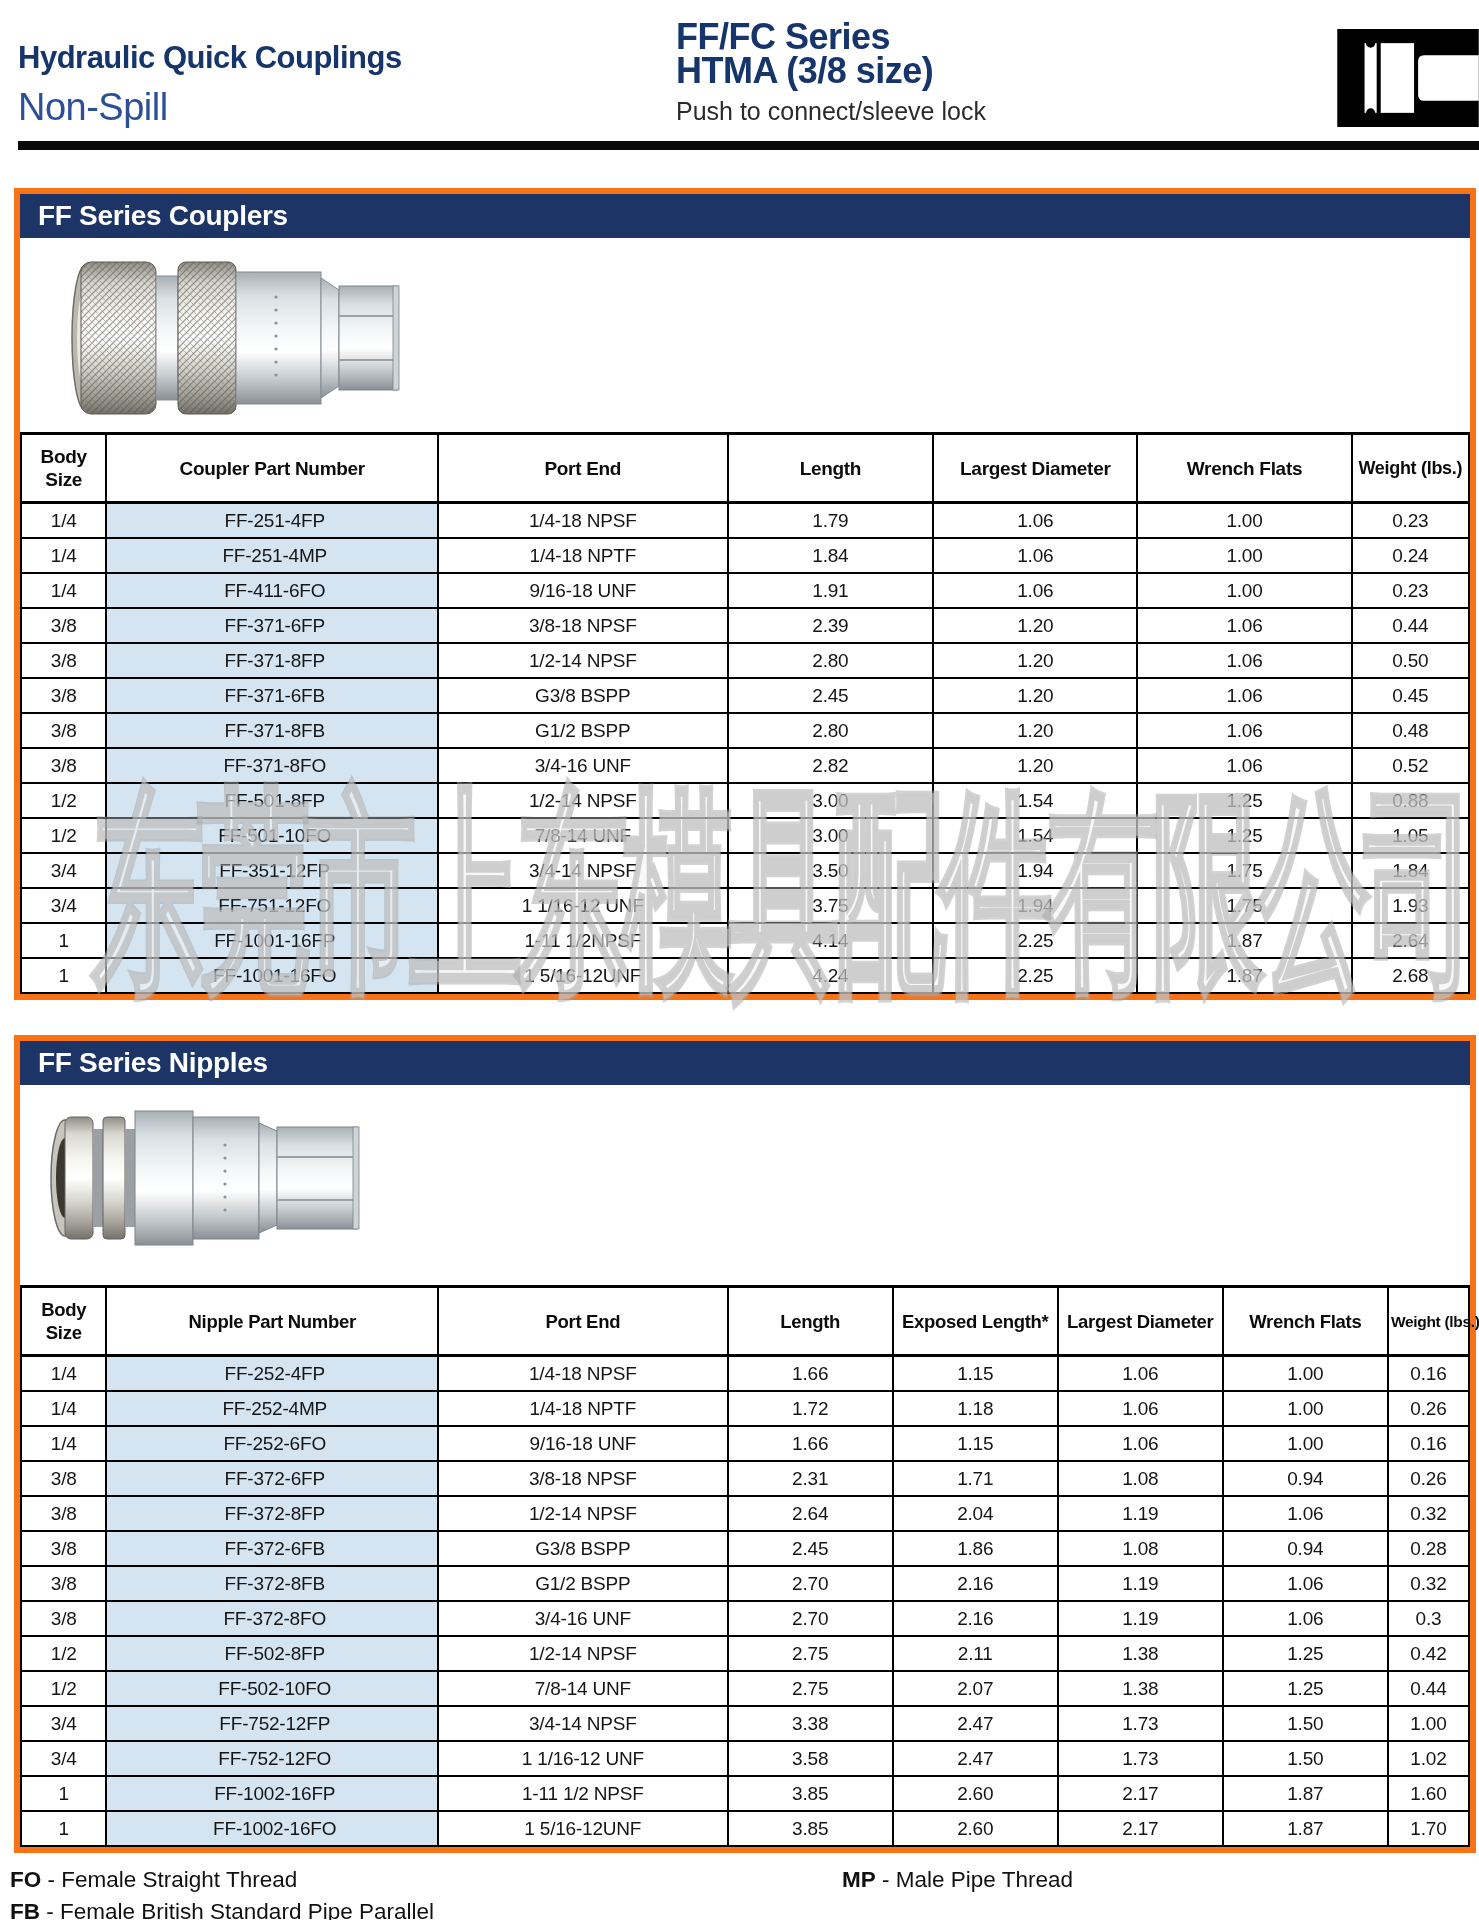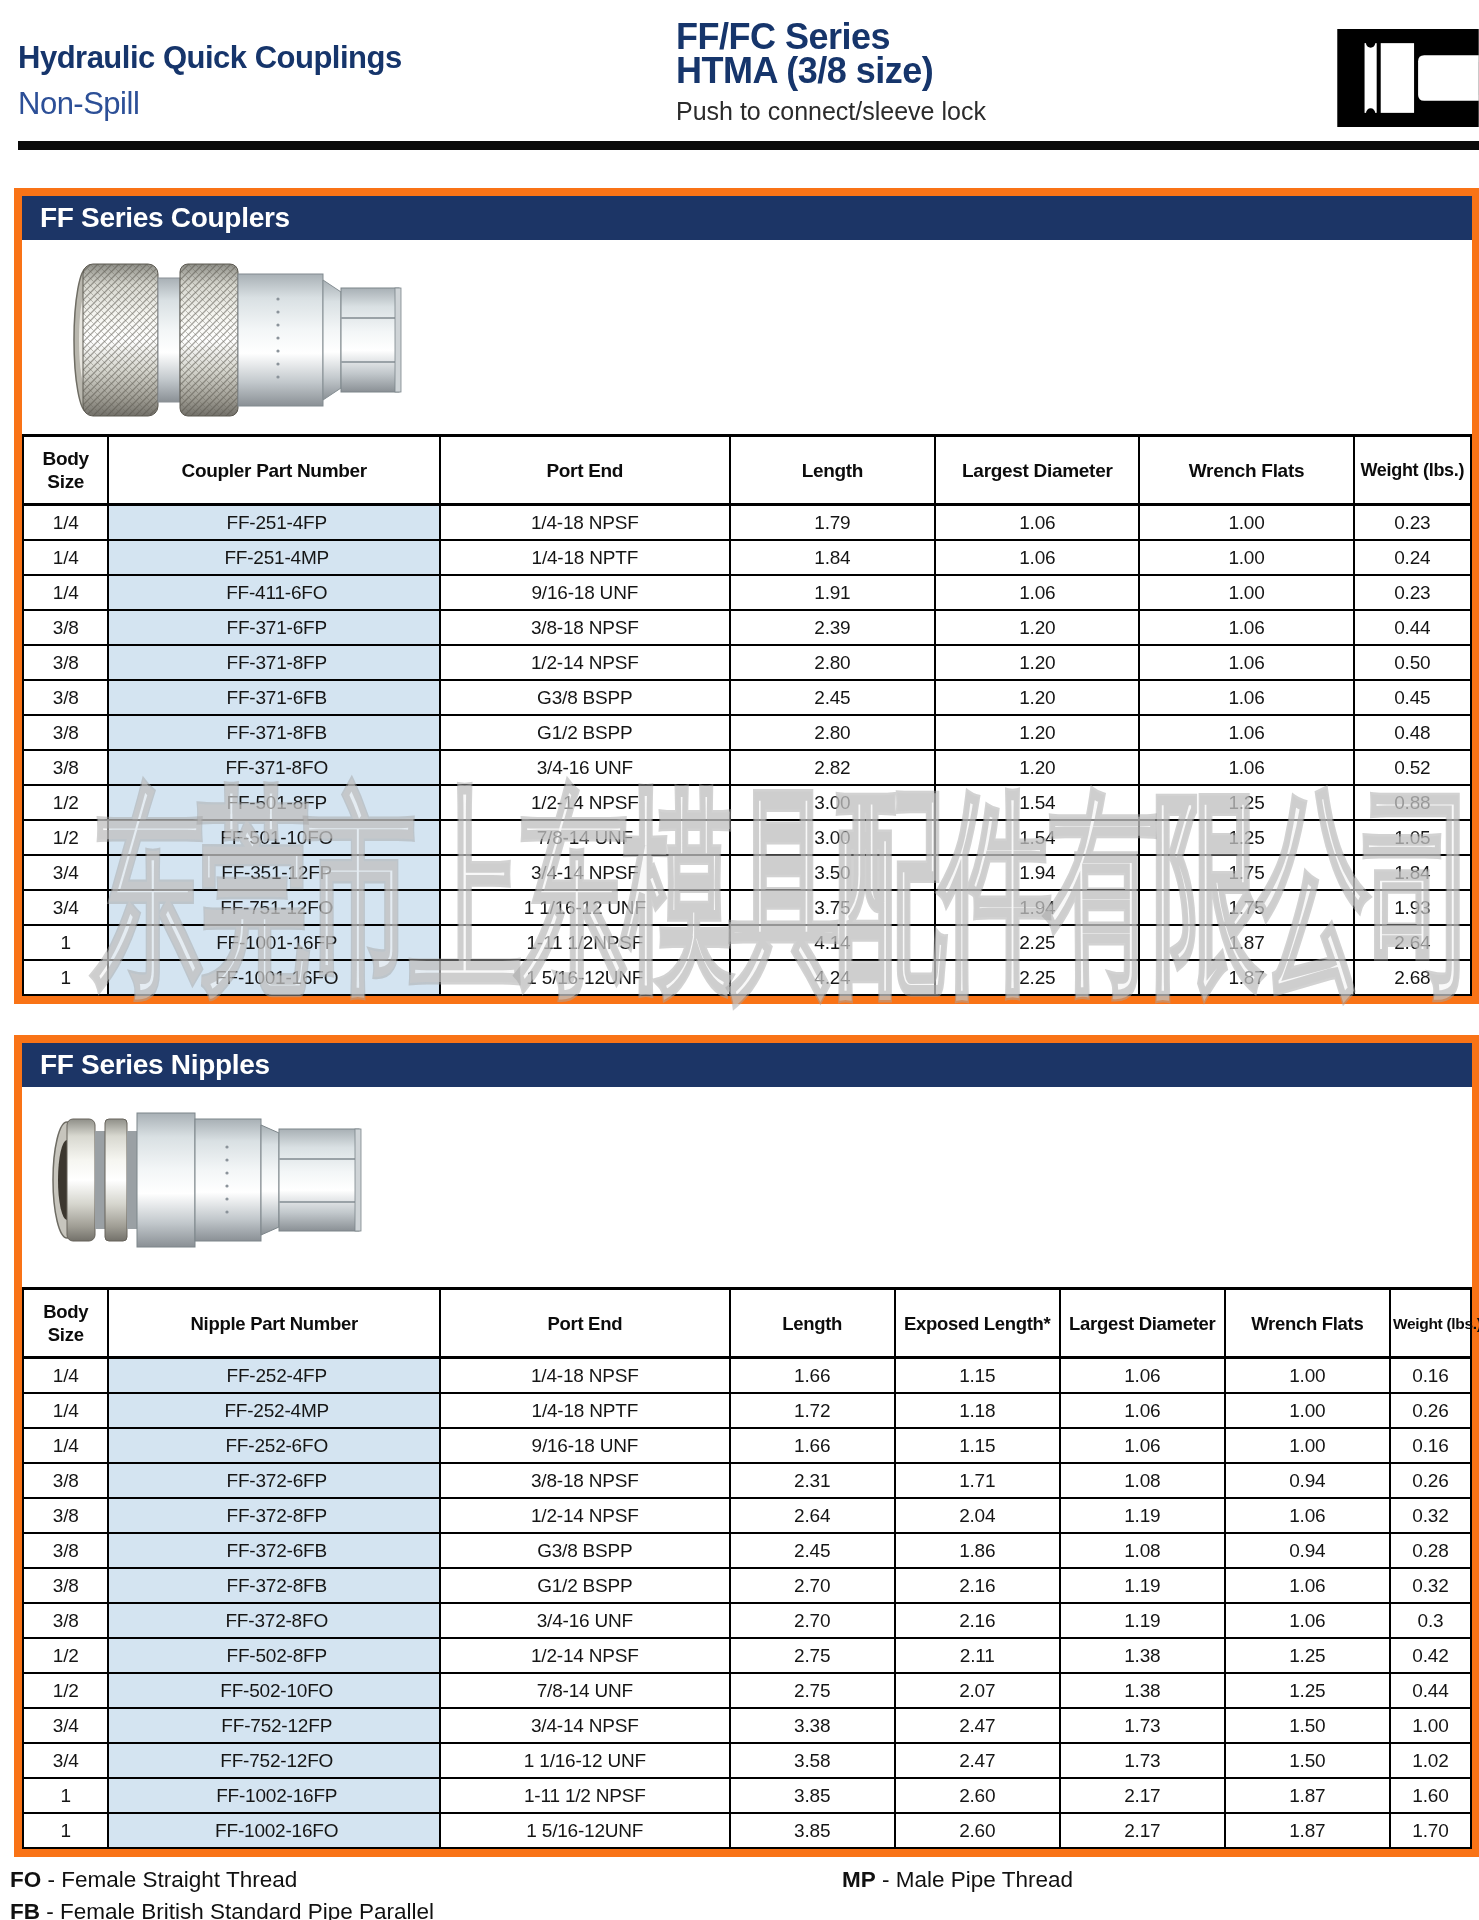--- a/index.html
+++ b/index.html
@@ -2,28 +2,28 @@
 <html><head>
 <meta charset="utf-8">
 <style>
   html,body{margin:0;padding:0;}
   body{
     width:1479px;height:1920px;position:relative;background:#ffffff;
     font-family:"Liberation Sans",sans-serif;color:#111;overflow:hidden;
   }
   
   .hdr-title{position:absolute;left:18px;top:40px;font-size:31px;font-weight:bold;color:#16356b;letter-spacing:-0.5px;}
-  .hdr-sub{position:absolute;left:18px;top:86px;font-size:31px;color:#2c4f97;letter-spacing:-0.5px;}
+  .hdr-sub{position:absolute;left:18px;top:86px;font-size:38px;color:#2c4f97;letter-spacing:-0.5px;}
   .series{position:absolute;left:676px;top:20px;}
   .series .s1,.series .s2{font-size:36px;font-weight:bold;color:#16356b;line-height:34px;letter-spacing:-0.5px;}
   .series .s3{font-size:25px;color:#2b2b2b;line-height:30px;margin-top:8px;}
   .hdr-rule{position:absolute;left:18px;top:141px;width:1461px;height:9px;background:#0a0a0a;}
   .hdr-icon{position:absolute;left:1337px;top:29px;width:142px;height:98px;}
   
-  .section{position:absolute;left:14px;width:1450px;border:8px solid #f97316;background:#fff;}
+  .section{position:absolute;left:14px;width:1450px;border:6px solid #f97316;background:#fff;}
   #sec1{top:188px;}
   #sec2{top:1035px;}
   .band{height:44px;background:#1c3566;color:#fff;font-size:28px;font-weight:bold;
         display:flex;align-items:center;padding-left:18px;letter-spacing:-0.3px;}
   .photo-area{background:#fff;position:relative;overflow:hidden;}
   #sec1 .photo-area{height:194px;}
   #sec2 .photo-area{height:200px;}
   #sec1 .photo-area svg{position:absolute;left:50px;top:14px;}
   #sec2 .photo-area svg{position:absolute;left:28px;top:18px;}
   

